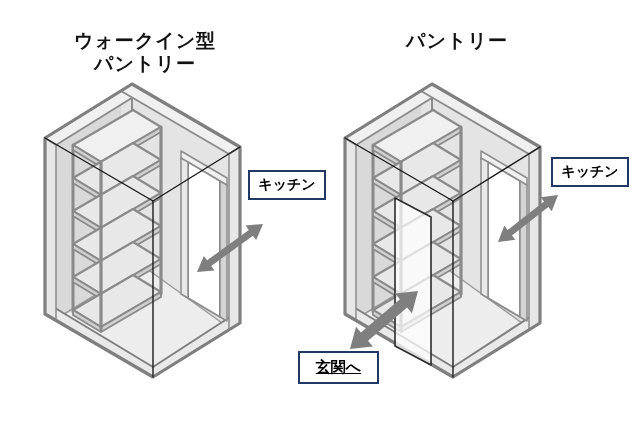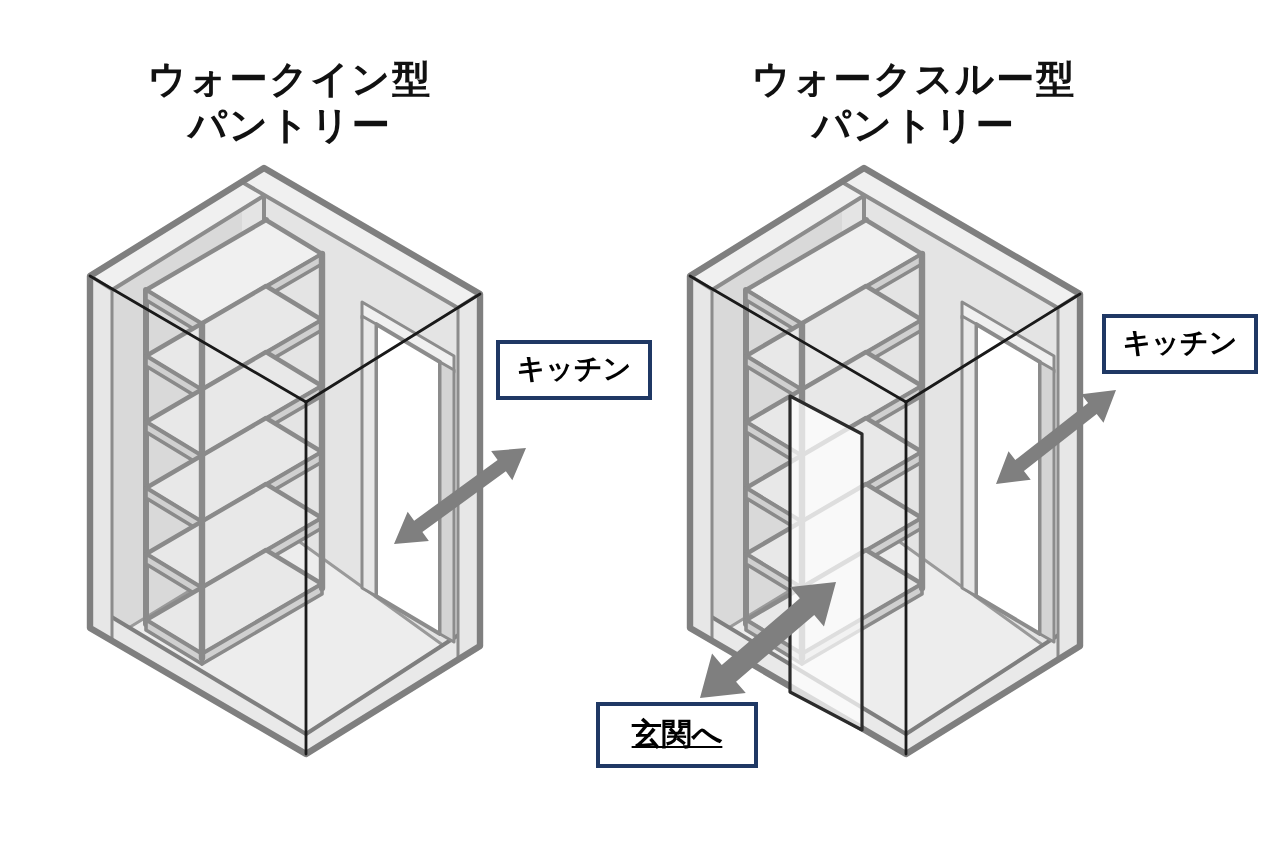--- a/index.html
+++ b/index.html
@@ -132,20 +132,19 @@
         <polygon points="350,349 372.89215096629835,346.5608558598959 368.02505142067776,340.85460122020277 407.1133612462325,307.5145722513472 411.98046079185315,313.22082689104036 418,291 395.10784903370165,293.4391441401041 399.97494857932224,299.14539877979723 360.8866387537675,332.4854277486528 356.01953920814685,326.77917310895964" fill="#7f7f7f"></polygon>
       </g>
     </svg>
 
   <div class="title" id="title-left" style="color: rgb(17, 17, 17);">
     <div>ウォークイン型</div>
     <div>パントリー</div>
   </div>
 
   <div class="title" id="title-right" style="color: rgb(17, 17, 17);">
-    <div>ウォークスルー型</div>
     <div>パントリー</div>
   </div>
 
   <div class="label" id="label-kitchen-left" style="border-color: rgb(31, 56, 100);">キッチン</div>
   <div class="label" id="label-kitchen-right" style="border-color: rgb(31, 56, 100);">キッチン</div>
   <div class="label" id="label-entrance" style="border-color: rgb(31, 56, 100); text-decoration: underline;">玄関へ</div>
 </div>
 
 </body></html>

